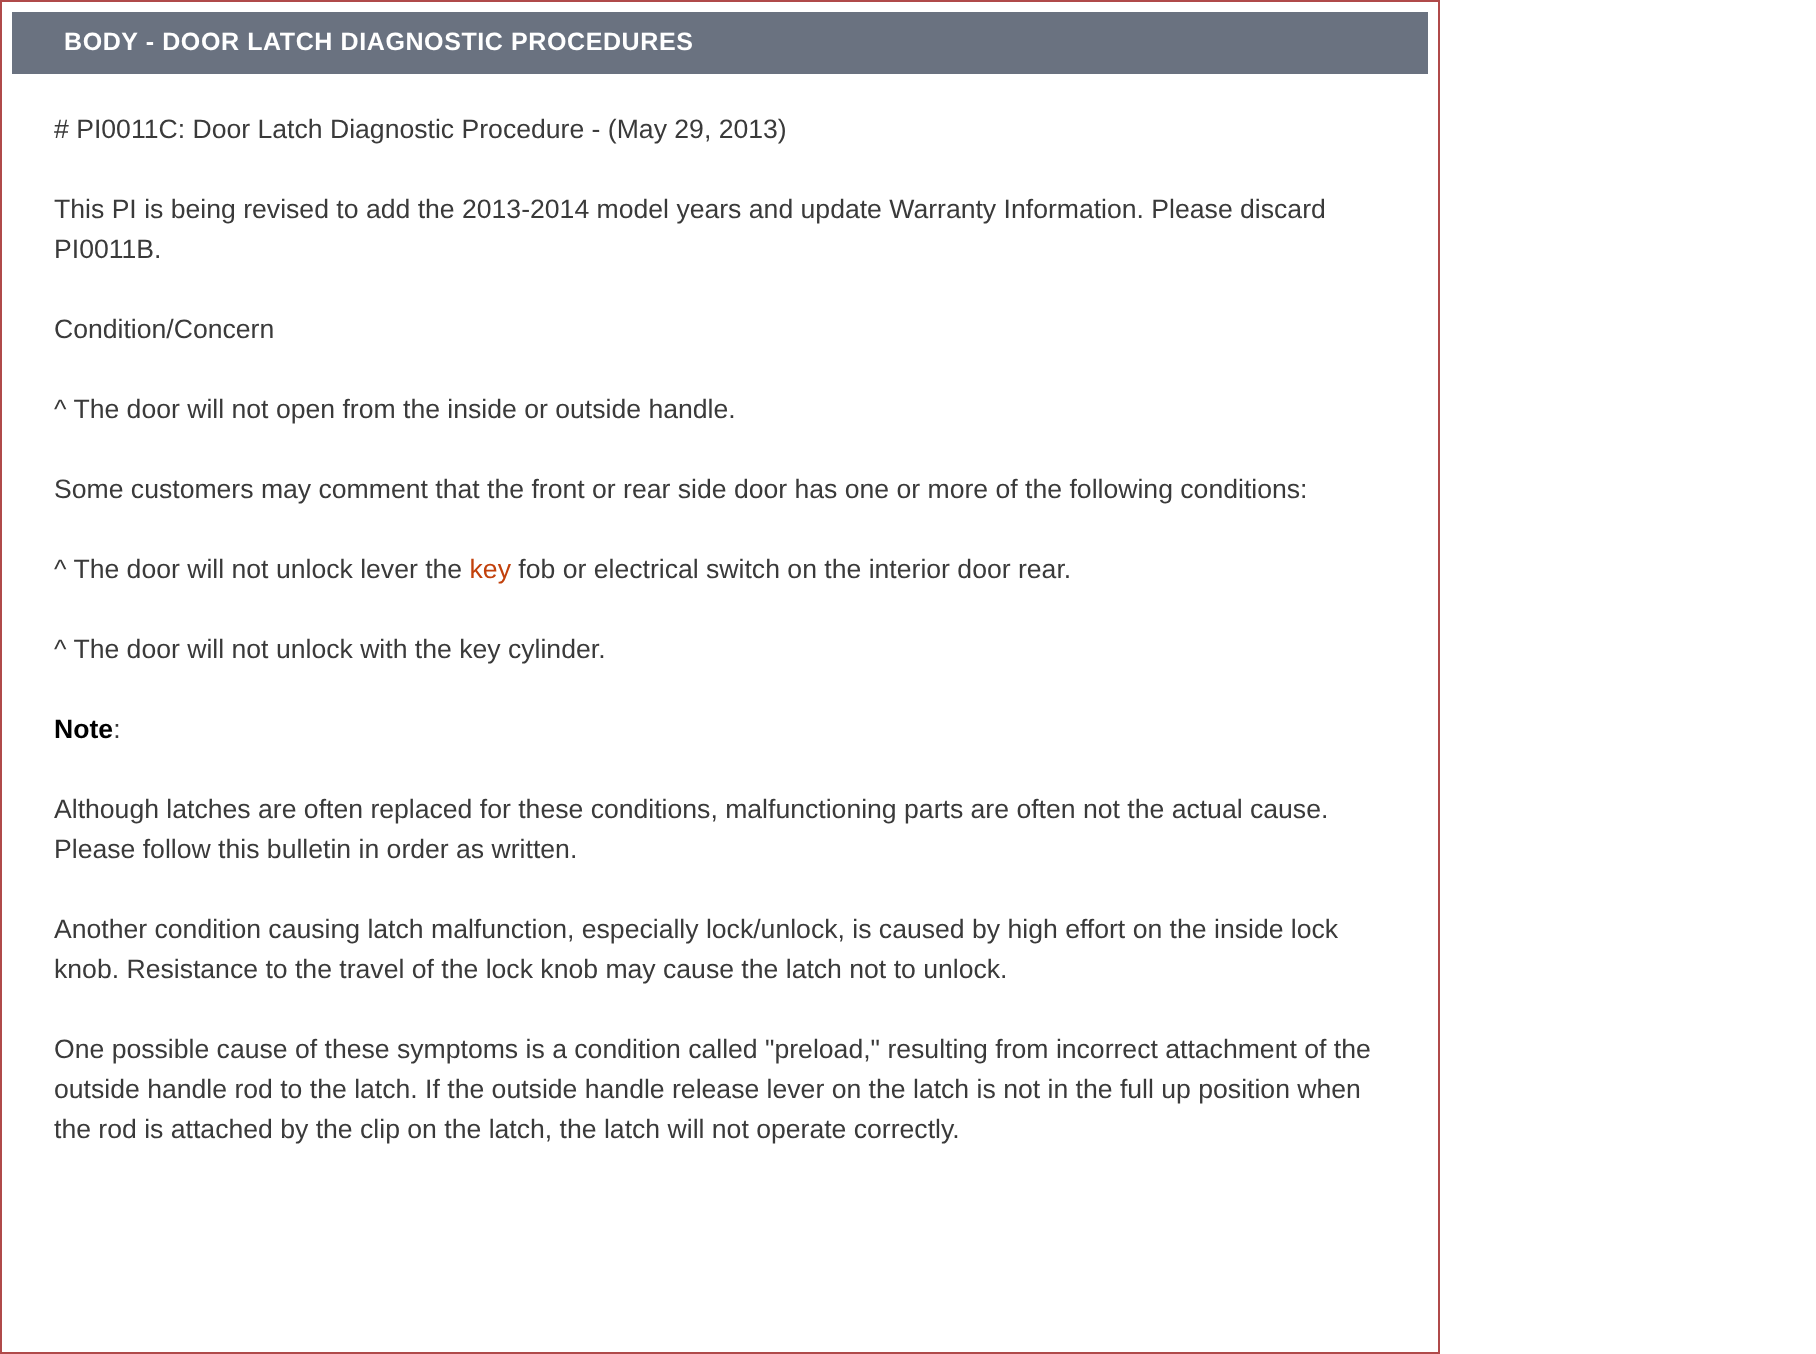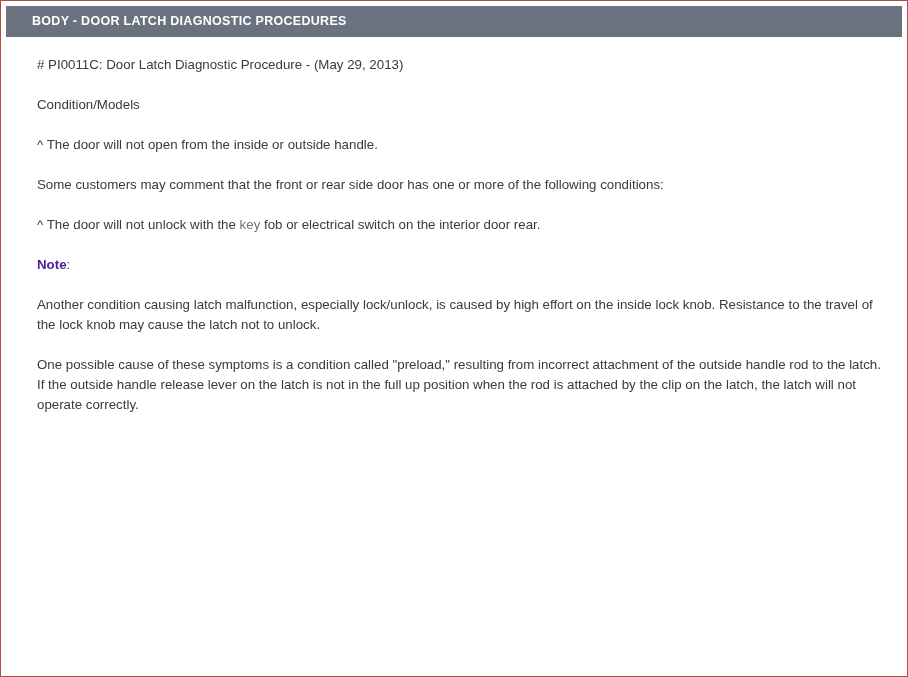--- a/index.html
+++ b/index.html
@@ -8,21 +8,21 @@
     background: #ffffff;
   }
   body {
     width: 908px;
     height: 677px;
     font-family: "Liberation Sans", sans-serif;
     overflow: hidden;
   }
   .doc-frame {
     box-sizing: border-box;
-    width: 908px;
+    width: 720px;
     height: 677px;
     border: 1px solid #b04a4a;
     background: #ffffff;
     padding: 5px 5px 0 5px;
     display: flex;
     flex-direction: column;
   }
   .doc-header {
     box-sizing: border-box;
     background: #6a7280;
@@ -39,63 +39,66 @@
   .doc-body {
     box-sizing: border-box;
     flex: 1 1 auto;
     padding: 18px 20px 10px 21px;
     overflow: hidden;
   }
   .para {
     font-size: 13.3px;
     line-height: 20px;
     color: #3a3a3a;
-    margin: 0 0 20px 10px;
+    margin: 0 0 20px 0;
   }
   .para strong {
-    color: #4c1d95;
+    color: #000000;
   }
   .lnk {
-    color: #737373;
+    color: #c2410c;
     text-decoration: none;
   }
   .indent-note {
     margin-left: 0;
   }
 </style>
 </head>
 <body>
 
 <div class="doc-frame">
 
   <div class="doc-header">
     <span>BODY - DOOR LATCH DIAGNOSTIC PROCEDURES</span>
   </div>
 
   <div class="doc-body">
 
     <p class="para"># PI0011C: Door Latch Diagnostic Procedure - (May 29, 2013)</p>
 
 
+    <p class="para">This PI is being revised to add the 2013-2014 model years and update Warranty Information. Please discard PI0011B.</p>
 
-    <p class="para">Condition/Models</p>
+    <p class="para">Condition/Concern</p>
 
     <p class="para">^ The door will not open from the inside or outside handle.</p>
 
     <p class="para">Some customers may comment that the front or rear side door has one or more of the following conditions:</p>
 
     <p class="para">
-      <span>^ The door will not unlock with the </span><a class="lnk" href="#">key</a><span> fob or electrical switch on the interior door rear.</span>
+      <span>^ The door will not unlock lever the </span><a class="lnk" href="#">key</a><span> fob or electrical switch on the interior door rear.</span>
     </p>
 
 
+    <p class="para">^ The door will not unlock with the key cylinder.</p>
 
     <p class="para">
       <strong>Note</strong><span>:</span>
     </p>
 
+    <p class="para indent-note">  Although latches are often replaced for these conditions, malfunctioning parts are often not the actual cause. Please follow this bulletin in order as written.</p>
 
     <p class="para">Another condition causing latch malfunction, especially lock/unlock, is caused by high effort on the inside lock knob. Resistance to the travel of the lock knob may cause the latch not to unlock.</p>
 
     <p class="para">One possible cause of these symptoms is a condition called "preload," resulting from incorrect attachment of the outside handle rod to the latch. If the outside handle release lever on the latch is not in the full up position when the rod is attached by the clip on the latch, the latch will not operate correctly.</p>
 
   </div>
 </div>
 
 </body></html>

